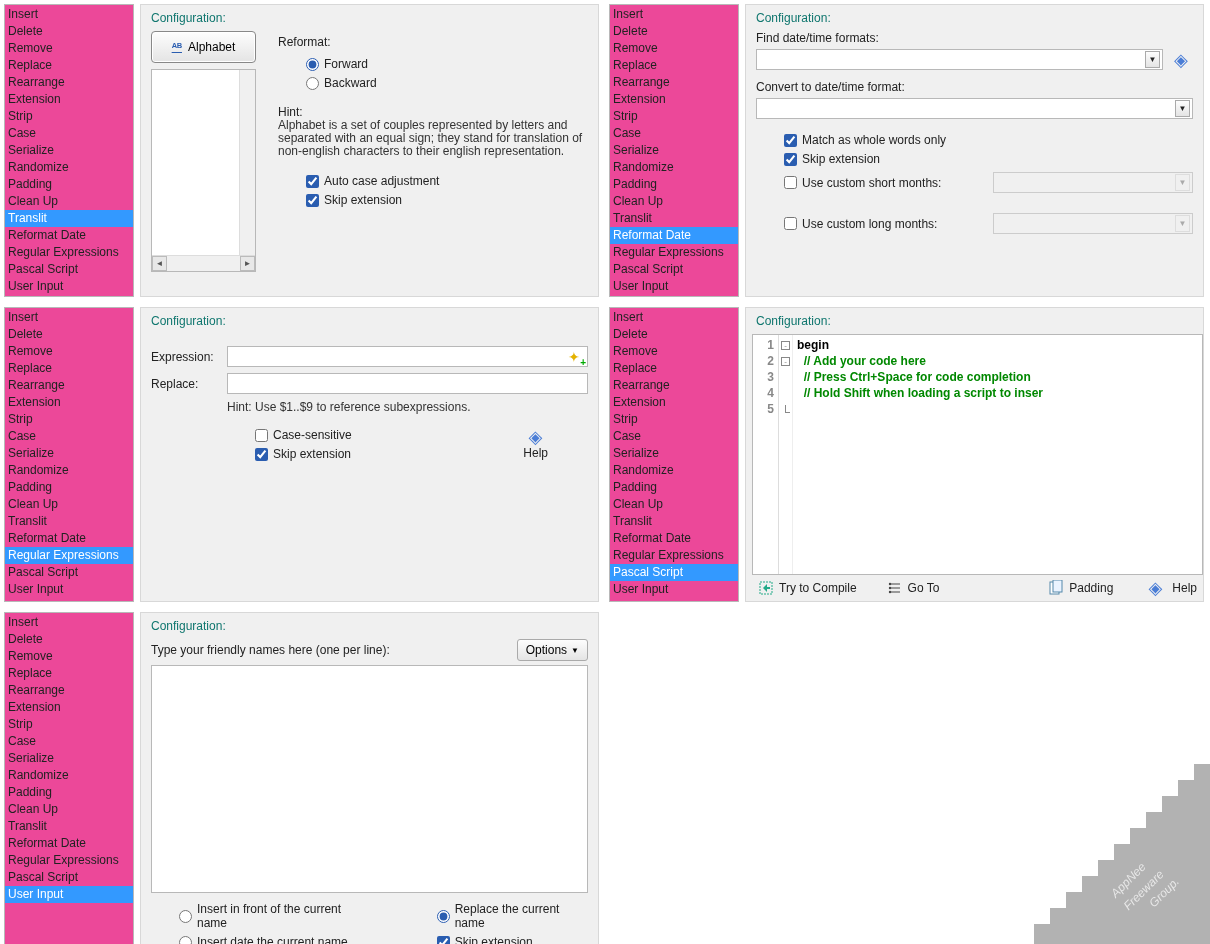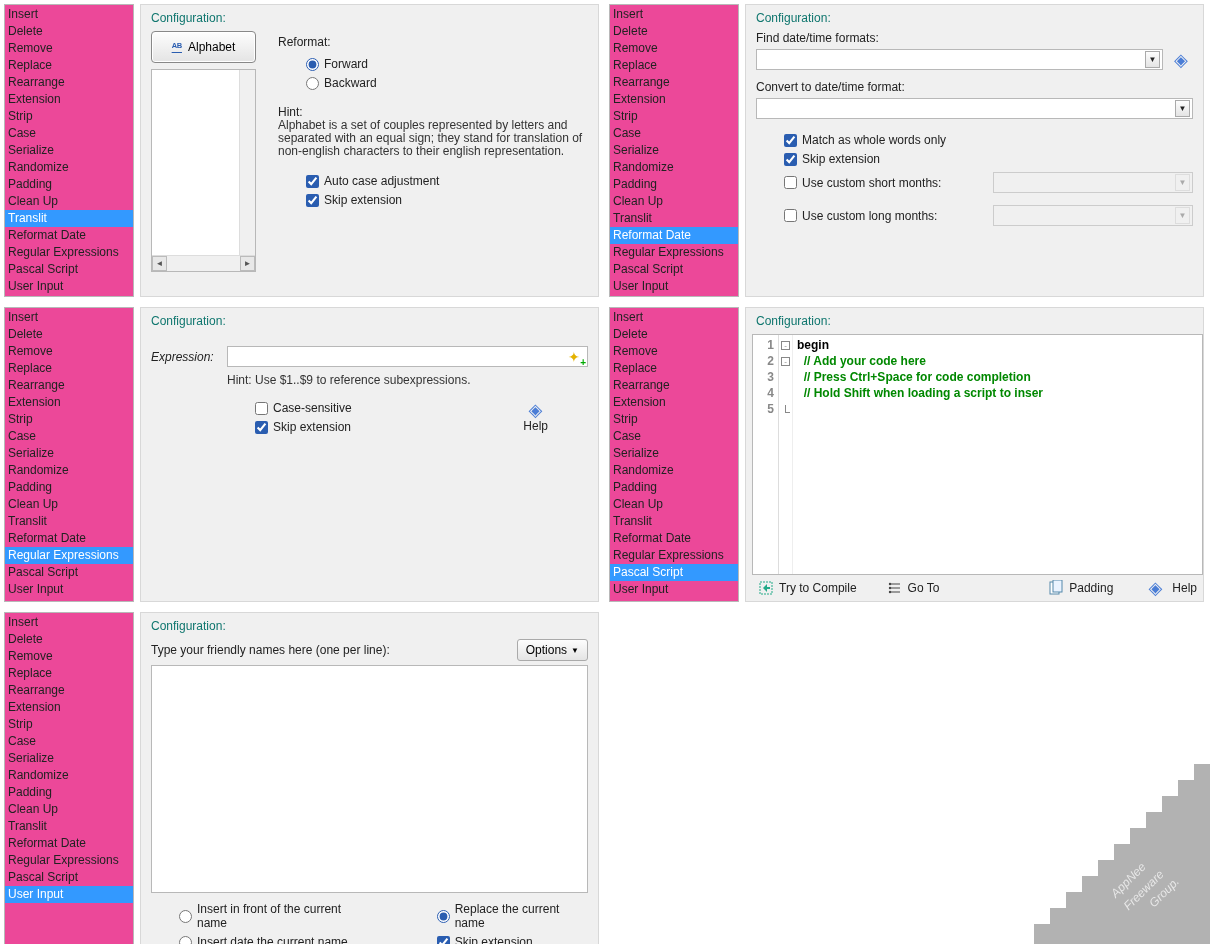--- a/index.html
+++ b/index.html
@@ -16,21 +16,21 @@
 .btn-alpha { width: 105px; height: 32px; border: 1px solid #888; border-radius: 4px; background: linear-gradient(#fdfdfd,#e4e4e4); box-shadow: inset 0 0 0 1px #fff; display: flex; align-items: center; justify-content: center; gap: 6px; }
 .ab { color: #2a5db0; font-weight: bold; text-decoration: underline; font-size: 11px; }
 .alpha-box { border: 1px solid #b8b8b8; background: #fff; width: 105px; height: 203px; position: relative; margin-top: 6px; }
 .alpha-box .scroll-v { position: absolute; right: 0; top: 0; bottom: 16px; width: 16px; background: #f0f0f0; border-left: 1px solid #ddd; }
 .alpha-box .scroll-h { position: absolute; left: 0; right: 0; bottom: 0; height: 16px; background: #f0f0f0; border-top: 1px solid #ddd; display:flex; justify-content:space-between; align-items:center; }
 .arrow-btn { width: 15px; height: 15px; background: #e8e8e8; border: 1px solid #bbb; display:flex; align-items:center; justify-content:center; font-size:8px; color:#555; }
 label.chk, label.rad { display: flex; align-items: center; gap: 5px; margin-bottom: 5px; cursor: default; padding-left: 28px; }
 input[type=checkbox], input[type=radio] { margin: 0; accent-color: #2a5db0; }
 .hint { color: #333; line-height: 13px; }
 .field-row { display: flex; align-items: center; gap: 8px; margin-bottom: 6px; }
-.field-row .lbl { width: 68px; font-style: italic; }
+.field-row .lbl { width: 68px; }
 input.text, select.drop { border: 1px solid #b8b8b8; background: #fff; height: 21px; padding: 0 4px; }
 .drop-box { border: 1px solid #b8b8b8; background: #fff; height: 21px; display:flex; align-items:center; justify-content:space-between; padding:0 2px 0 4px; }
 .drop-box.disabled { background: #f0f0f0; border-color: #ccc; }
 .dd-arrow { width: 15px; height: 17px; background: linear-gradient(#fdfdfd,#e4e4e4); border: 1px solid #aaa; display:flex; align-items:center; justify-content:center; font-size:8px; }
 .dd-arrow.disabled { background: #f0f0f0; border-color:#ddd; color:#aaa; }
 .help-icon { color:#4a7dd6; font-size:18px; text-align:center; width:24px; line-height:18px; }
 .code-area { flex:1; background:#fff; border:1px solid #b8b8b8; display:flex; }
 .gutter { width:26px; border-right:1px solid #ddd; text-align:right; padding:2px 4px 2px 0; color:#888; font-family:'Courier New',monospace; font-weight:bold; }
 .gutter div { line-height:16px; }
 .fold-col { width:14px; border-right:1px solid #eee; padding-top:2px; }
@@ -165,21 +165,21 @@
     <div style="display:flex; align-items:center; gap:10px; margin-top:6px;">
       <label class="chk" style="flex:1; margin:0;">
               <input type="checkbox" style="">
               <span>Use custom short months:</span>
             </label>
       <div class="drop-box disabled" style="width:200px">
               <span></span>
               <div class="dd-arrow disabled">▼</div>
             </div>
     </div>
-    <div style="display:flex; align-items:center; gap:10px; margin-top:12px;">
+    <div style="display:flex; align-items:center; gap:10px; margin-top:20px;">
       <label class="chk" style="flex:1; margin:0;">
               <input type="checkbox" style="">
               <span>Use custom long months:</span>
             </label>
       <div class="drop-box disabled" style="width:200px">
               <span></span>
               <div class="dd-arrow disabled">▼</div>
             </div>
     </div>
   </div>
@@ -211,20 +211,24 @@
         </div>
   <div class="config" style="min-height:295px;">
     <span class="config-title">Configuration:</span>
     <div style="height:12px"></div>
     <div class="field-row">
       <span class="lbl">Expression:</span>
       <div style="position:relative; flex:1;">
         <input class="text" style="width: 100%;">
         <span class="star-icon" style="position:absolute; right:4px; top:3px;"></span>
       </div>
+    </div>
+    <div class="field-row">
+      <span class="lbl">Replace:</span>
+      <input class="text" style="flex: 1 1 0%;">
     </div>
     <div style="margin-left:76px; color:#333;">Hint: Use $1..$9 to reference subexpressions.</div>
     <div style="height:14px"></div>
     <div style="display:flex; margin-left:76px;">
       <div style="flex:1">
         <label class="chk">
                 <input type="checkbox" style="">
                 <span>Case-sensitive</span>
               </label>
         <label class="chk">

